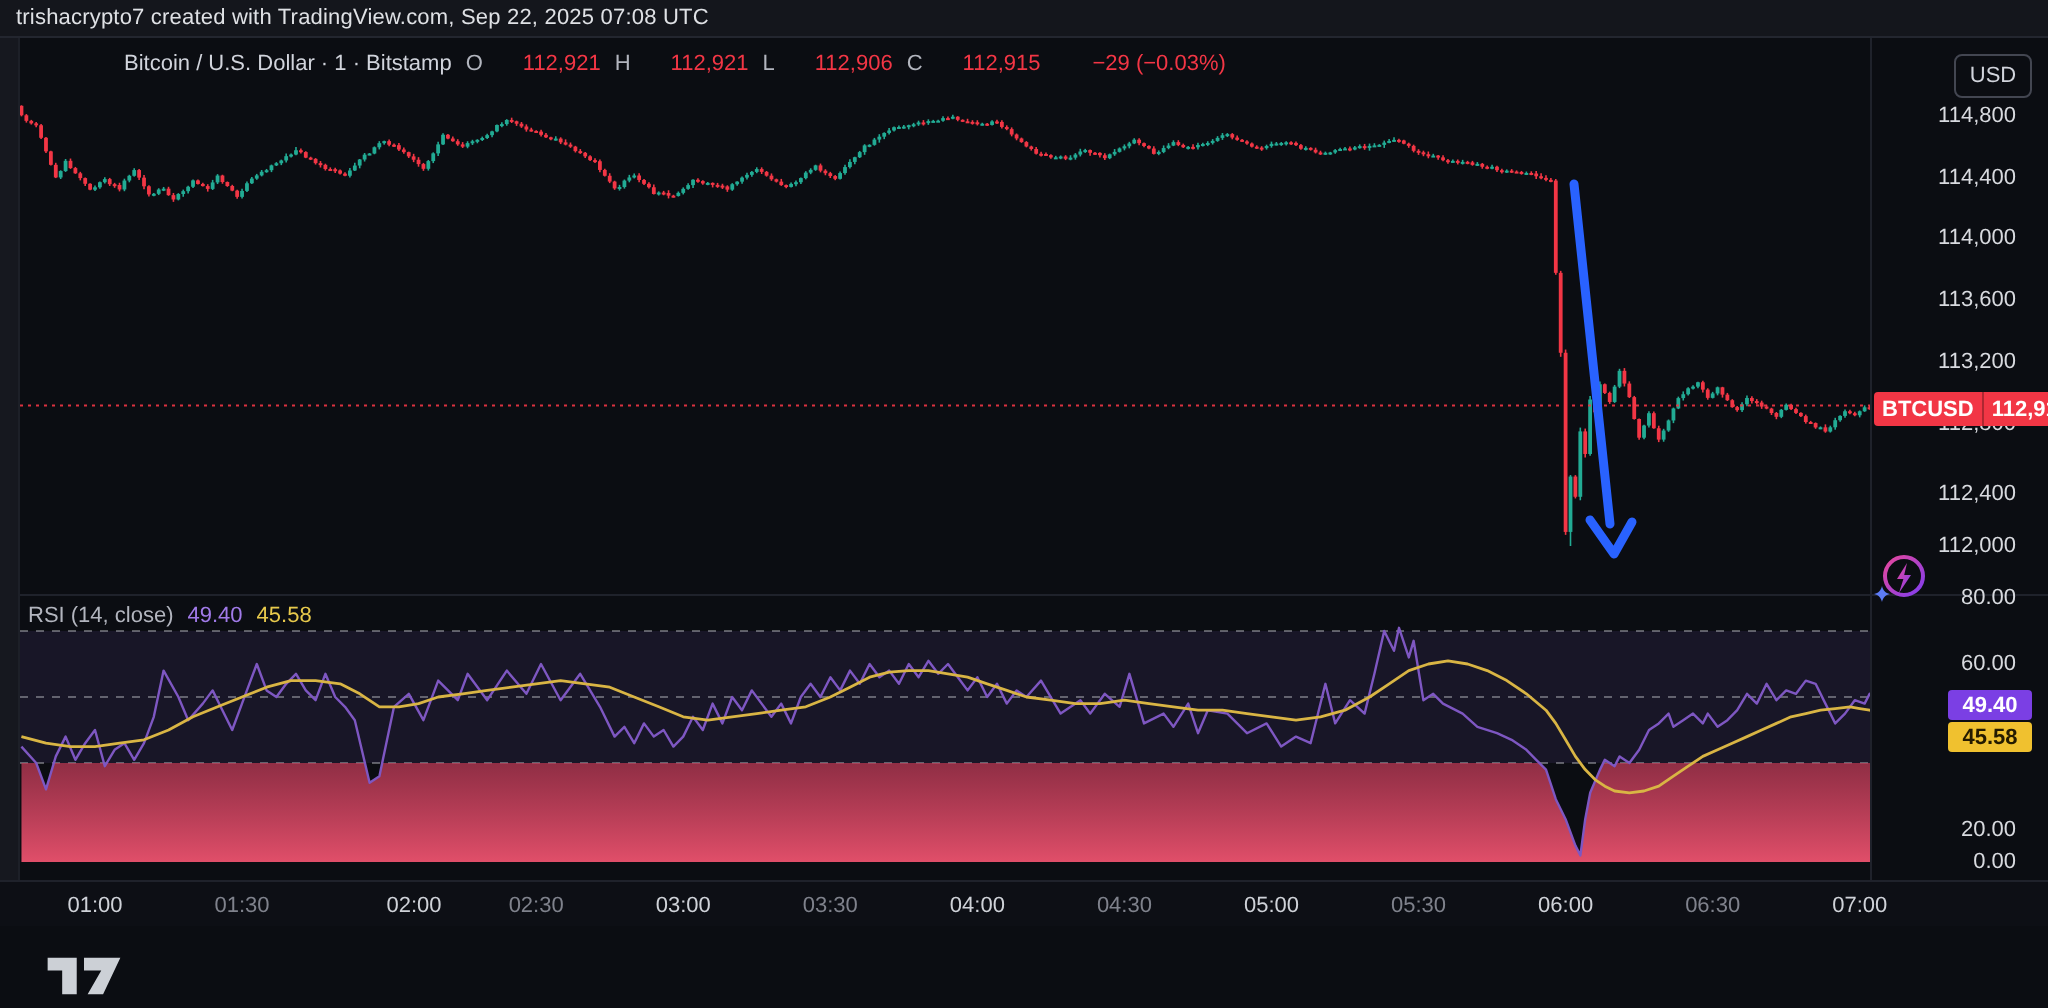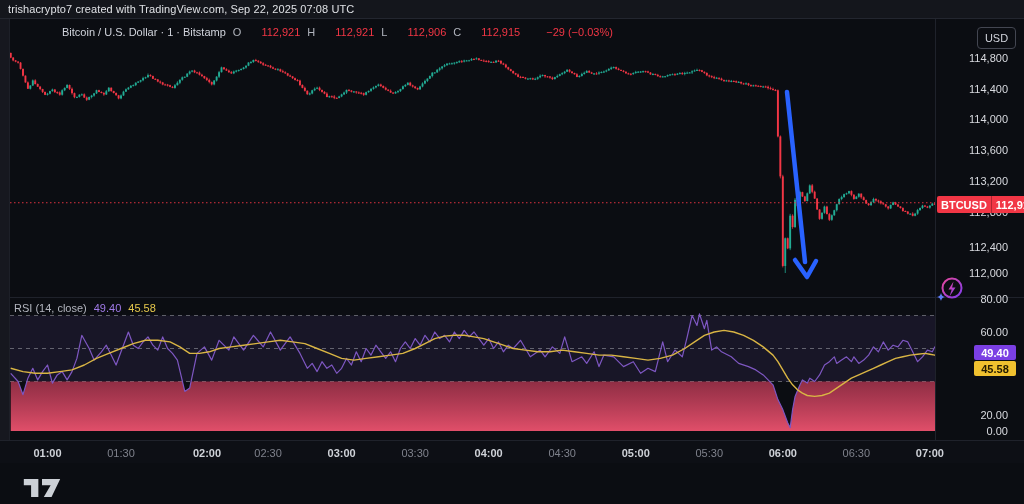--- a/index.html
+++ b/index.html
@@ -31,21 +31,21 @@
            justify-content:center;background:transparent;}
   .badge{position:absolute;display:flex;align-items:center;justify-content:center;
          font-size:11px;font-weight:700;border-radius:2px;}
   #price-badge{left:1px;top:177px;height:17px;color:#fff;background:#f23645;padding:0 4px;gap:0;}
   #price-badge .sep{width:1px;height:17px;background:rgba(0,0,0,.28);margin:0 4px;}
   #badge-fast{left:38px;top:326px;width:42px;height:15px;color:#fff;}
   #badge-slow{left:38px;top:342px;width:42px;height:15px;color:#241b00;}
   
   #time-axis{left:0;top:440px;width:1024px;height:22px;border-top:1px solid #1f222b;background:#0d0f15;}
   .tlabel{position:absolute;top:6px;font-size:11px;transform:translateX(-50%);}
-  .tmajor{color:#cfd2d8;font-weight:700;}
+  .tmajor{color:#cfd2d8;font-weight:400;}
   .tminor{color:#7f828c;}
   
   #footer{left:0;top:465px;width:1024px;height:39px;background:#1c1f27;display:flex;align-items:center;}
   #footer .brand{margin-left:56px;font-size:19px;font-weight:700;color:#ccd0d6;letter-spacing:.2px;}
   #tv-glyph{position:absolute;left:22px;top:476px;}
   #chart-svg{left:0;top:0;}
 </style>
 </head>
 <body>
 

